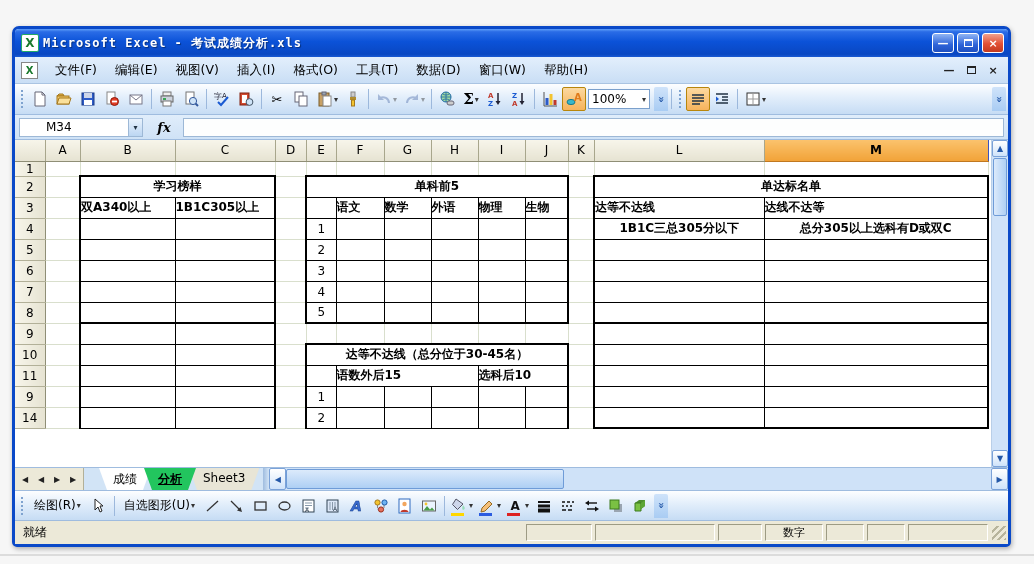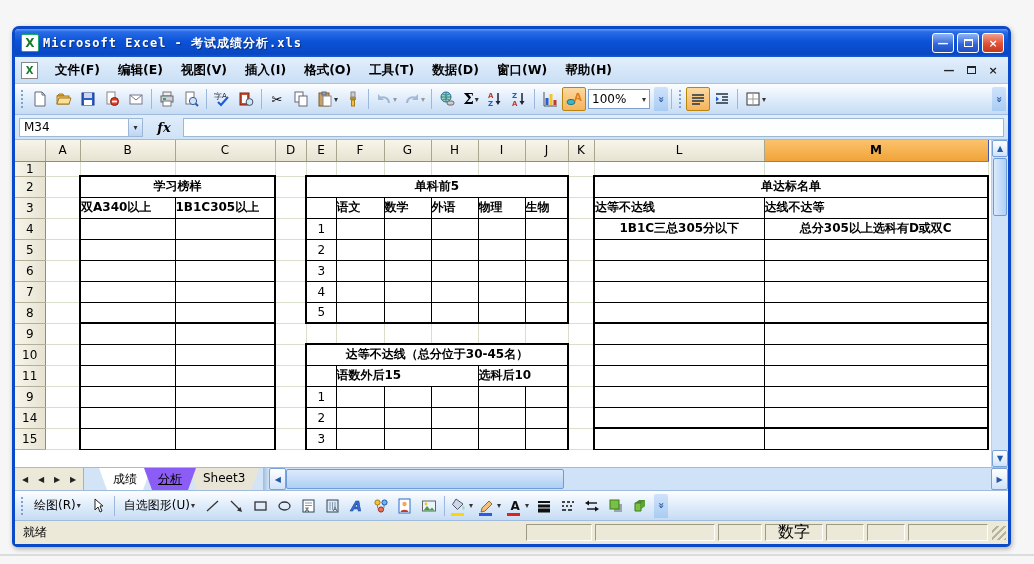--- a/index.html
+++ b/index.html
@@ -25,21 +25,21 @@
   }
   .app-icon{width:18px;height:18px;margin:0 4px 0 2px;background:#fff;border:1px solid #2a6;border-radius:2px;display:flex;align-items:center;justify-content:center;font-weight:bold;font-size:12px;color:#1a7a2e;}
   .title-text{flex:1;font-family:"DejaVu Sans Mono",monospace;font-size:12px;font-weight:bold;letter-spacing:1px;white-space:nowrap;overflow:hidden;text-shadow:1px 1px 1px rgba(0,0,0,.4);}
   .tb-btn{width:22px;height:20px;margin-left:3px;border:1px solid #fff;border-radius:3px;display:flex;align-items:center;justify-content:center;font-size:11px;font-weight:bold;color:#fff;background:linear-gradient(180deg,#8fb4f4,#2e63d8 60%,#1f50c0);}
   .tb-btn.close{background:linear-gradient(180deg,#f0a08c,#e25034 55%,#c23a20);}
   .restore-glyph{width:9px;height:8px;border:1px solid #fff;border-top:2px solid #fff;display:inline-block;background:transparent;}
 
   
   .menubar{height:27px;flex:0 0 27px;background:linear-gradient(180deg,#e3effc,#c9def5);display:flex;align-items:center;padding:0 6px;border-bottom:1px solid #aac4e2;}
   .doc-icon{width:17px;height:17px;margin-right:8px;background:#fff;border:1px solid #888;display:flex;align-items:center;justify-content:center;font-size:10px;font-weight:bold;color:#1a7a2e;}
-  .mi{padding:3px 9px;white-space:nowrap;font-size:12.5px;font-weight:bold;}
+  .mi{padding:3px 9px;white-space:nowrap;font-size:12.5px;}
   .menubar .spacer{flex:1;}
   .doc-ctl{width:18px;height:16px;display:flex;align-items:center;justify-content:center;color:#222;font-weight:bold;font-size:11px;margin-left:4px;}
   .doc-rest{width:9px;height:8px;border:1px solid #222;border-top:2px solid #222;display:inline-block;}
 
   
   .toolbar{height:31px;flex:0 0 31px;background:linear-gradient(180deg,#fdfeff,#e2eefb 45%,#c6dcf4);display:flex;align-items:center;padding:0 2px;border-bottom:1px solid #9fbcdf;}
   .gripper{width:5px;height:20px;margin:0 3px;background-image:radial-gradient(circle,#7fa3cf 35%,transparent 40%);background-size:4px 4px;background-repeat:repeat-y;}
   .tbtn{height:24px;min-width:24px;padding:1px 2px;display:flex;align-items:center;justify-content:center;border:1px solid transparent;border-radius:2px;}
   .tbtn.active{background:linear-gradient(180deg,#fcd9a0,#f6b35c);border:1px solid #b8860b;}
   .tbtn.disabled{opacity:.45;}
@@ -49,21 +49,21 @@
   .ic svg{display:block;}
   .sum-glyph{font-size:15px;font-weight:bold;font-family:"DejaVu Serif",serif;}
   .zoombox{width:62px;height:20px;background:#fff;border:1px solid #7ba0cc;display:flex;align-items:center;padding:0 3px;margin:0 2px;}
   .zoombox .zv{flex:1;font-size:12px;}
   .chev{width:14px;height:24px;display:flex;flex-direction:column;align-items:center;justify-content:center;color:#2458a8;font-weight:bold;background:linear-gradient(180deg,#cfe3fa,#a9ccf3);margin-left:2px;border-radius:2px 2px 0 0;}
   .chev span{transform:rotate(90deg);font-size:10px;line-height:5px;}
 
   
   .formulabar{height:25px;flex:0 0 25px;background:linear-gradient(180deg,#e0edfb,#cfe2f6);display:flex;align-items:center;padding:2px 4px;border-bottom:1px solid #9fbcdf;}
   .namebox{width:110px;height:19px;background:#fff;border:1px solid #9db8d6;display:flex;align-items:center;padding:0 4px;}
-  .namebox .nv{flex:1;}
+  .namebox .nv{flex:1;margin-left:22px;}
   .namedd{width:14px;height:19px;display:flex;align-items:center;justify-content:center;font-size:8px;color:#234;background:linear-gradient(180deg,#e8f2fd,#bcd6f2);border:1px solid #9db8d6;border-left:0;}
   .fxbtn{width:26px;height:19px;margin-left:8px;display:flex;align-items:center;justify-content:center;font-family:"DejaVu Serif",serif;font-style:italic;font-weight:bold;font-size:13px;}
   .formula-input{flex:1;height:19px;background:#fdfefe;border:1px solid #9db8d6;margin-left:6px;}
 
   
   .gridwrap{flex:1;display:flex;background:#fff;overflow:hidden;position:relative;}
   .sheet{flex:1;overflow:hidden;}
   table.grid{border-collapse:collapse;table-layout:fixed;width:973px;}
   table.grid td,table.grid th{padding:0;height:21px;overflow:hidden;white-space:nowrap;font-size:12px;}
   tr.hrow th, td.corner{
@@ -92,36 +92,36 @@
   .vthumb{flex:0 0 58px;margin:1px;background:linear-gradient(90deg,#dceafb,#aecff4);border:1px solid #6f9cd8;border-radius:2px;}
   .vtrack{flex:1;}
 
   
   .tabbar{height:23px;flex:0 0 23px;background:#d2e4f6;display:flex;align-items:stretch;border-top:1px solid #9fbcdf;}
   .tabnav{display:flex;align-items:center;background:#ece9d8;padding:0 2px;border-right:1px solid #b2b098;}
   .navb{width:16px;height:17px;display:flex;align-items:center;justify-content:center;font-size:8px;color:#222;}
   .tabs{display:flex;align-items:stretch;padding-left:22px;}
   .stab{position:relative;padding:3px 14px 0 14px;margin-left:-7px;font-size:12px;background:#e8e5d6;clip-path:polygon(0 0,100% 0,calc(100% - 8px) 100%,8px 100%);filter:drop-shadow(0 0 1px #777);}
   .stab.white{background:#fff;}
-  .stab.active{background:#8b5cf6;z-index:3;font-weight:normal;}
+  .stab.active{background:#22c55e;z-index:3;font-weight:bold;}
   .stab.active .stab-label{text-decoration:underline;}
   .tabsplit{width:6px;background:linear-gradient(90deg,#9fbcdf,#d2e4f6);margin-left:4px;}
   .hscroll{flex:1;display:flex;align-items:stretch;background:#cfe2f8;}
   .hthumb{width:278px;margin:1px 0;background:linear-gradient(180deg,#dceafb,#aecff4);border:1px solid #6f9cd8;border-radius:2px;}
   .htrack{flex:1;}
 
   
   .drawbar{height:30px;flex:0 0 30px;background:linear-gradient(180deg,#fdfeff,#e2eefb 45%,#c6dcf4);display:flex;align-items:center;padding:0 2px;border-top:1px solid #9fbcdf;}
   .txtbtn{height:22px;display:flex;align-items:center;padding:0 5px;border:1px solid transparent;border-radius:2px;font-size:12px;white-space:nowrap;}
   .cbar{position:absolute;left:2px;bottom:1px;width:13px;height:3px;}
 
   
   .statusbar{height:24px;flex:0 0 24px;background:#ece9d8;display:flex;align-items:center;padding:0 2px 0 8px;border-top:1px solid #9fbcdf;font-size:12px;}
   .statusbar .spacer{flex:1;}
-  .spanel{height:17px;border:1px solid;border-color:#9d9b84 #fff #fff #9d9b84;margin-left:3px;display:flex;align-items:center;justify-content:center;font-size:16px;padding:0 4px;}
+  .spanel{height:17px;border:1px solid;border-color:#9d9b84 #fff #fff #9d9b84;margin-left:3px;display:flex;align-items:center;justify-content:center;font-size:11px;padding:0 4px;}
   .grip{width:14px;height:14px;margin-left:4px;background:repeating-linear-gradient(135deg,transparent 0 3px,#b7b49c 3px 5px);}
 </style>
 </head>
 <body>
 
 <div class="window">
 
   <div class="titlebar">
     <div class="app-icon">X</div>
     <div class="title-text">Microsoft Excel - 考试成绩分析.xls</div>
@@ -621,36 +621,20 @@
           <td class="c num bl2 br1 bb1">2</td>
           <td class="c br1 bb1"></td>
               <td class="c br1 bb1"></td>
               <td class="c br1 bb1"></td>
               <td class="c br1 bb1"></td>
               <td class="c br2 bb1"></td>
           <td class="c"></td>
           <td class="c bl2 br1 bb2"></td>
               <td class="c br2 bb2"></td>
         </tr>
-        <tr>
-          <td class="hd">15</td>
-          <td class="c"></td>
-          <td class="c bl2 br1 bb1"></td>
-              <td class="c br2 bb1"></td>
-          <td class="c"></td>
-          <td class="c num bl2 br1 bb1">3</td>
-          <td class="c br1 bb1"></td>
-              <td class="c br1 bb1"></td>
-              <td class="c br1 bb1"></td>
-              <td class="c br1 bb1"></td>
-              <td class="c br2 bb1"></td>
-          <td class="c"></td>
-          <td class="c bl2 br1 bb1"></td>
-              <td class="c br2 bb1"></td>
-        </tr>
       </tbody>
         </table>
     </div>
     <div class="vscroll">
       <div class="sbtn">
           <span>▲</span>
         </div>
       <div class="vthumb"></div>
       <div class="vtrack"></div>
       <div class="sbtn">

